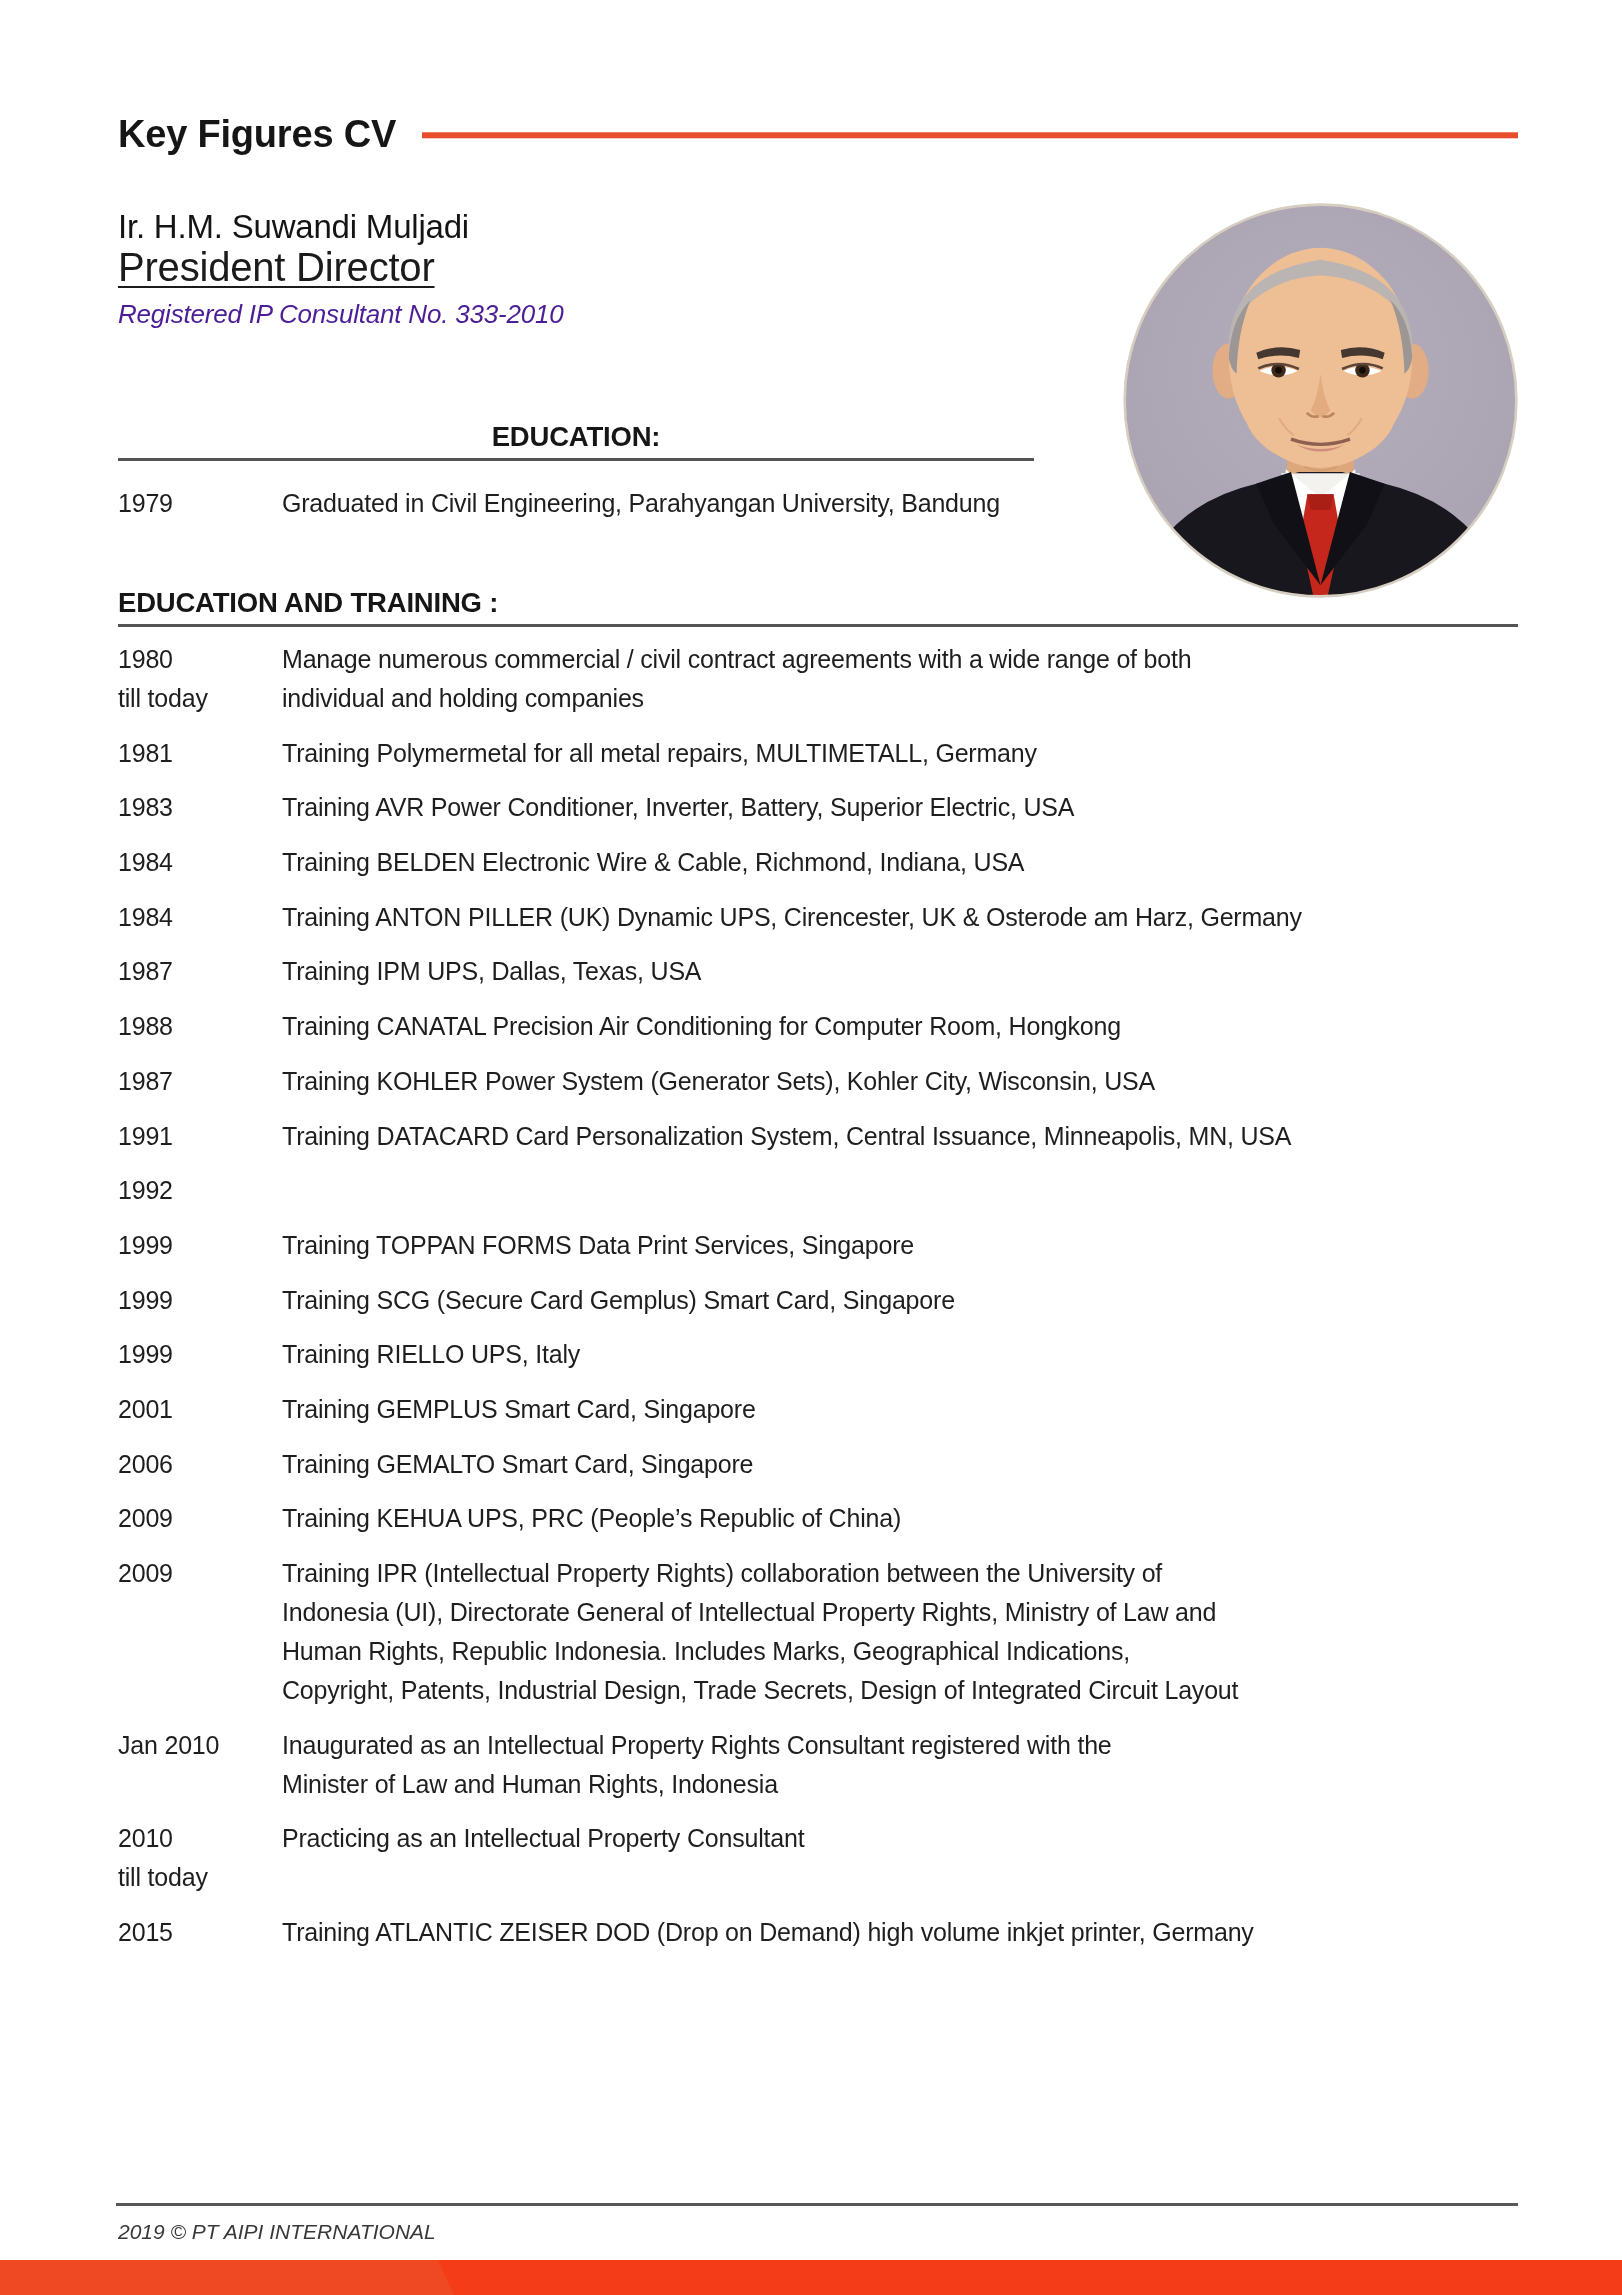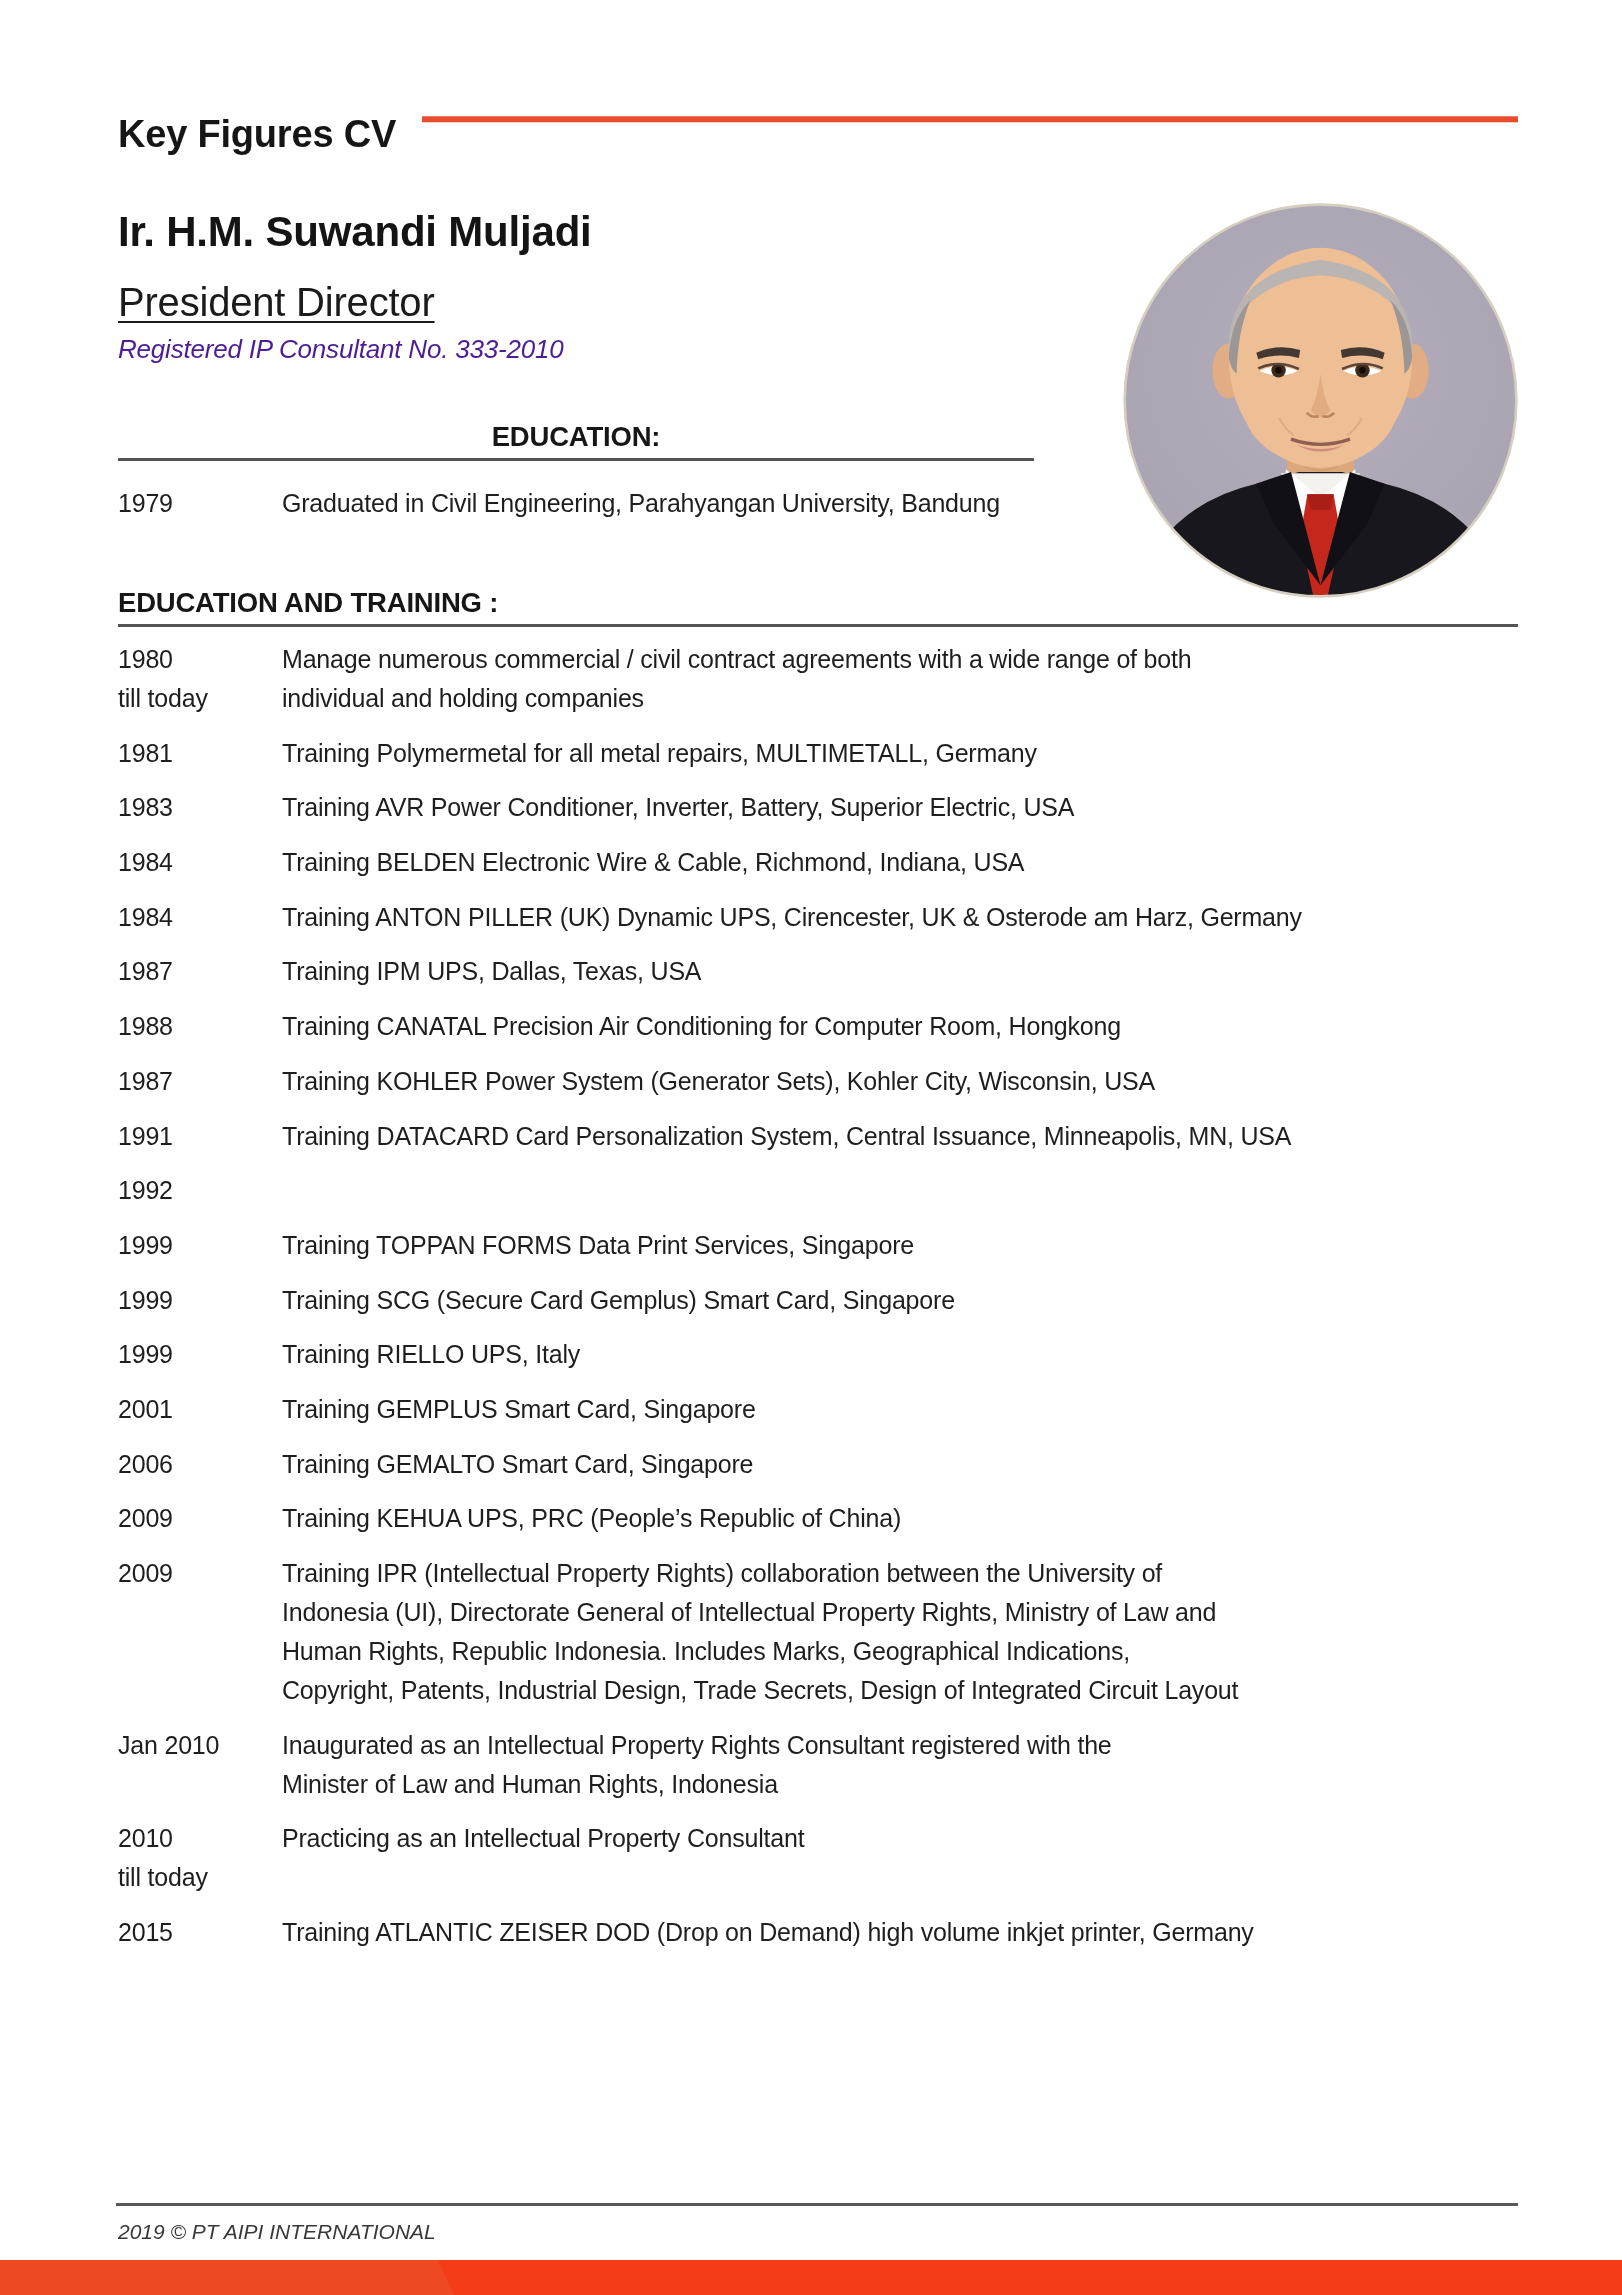--- a/index.html
+++ b/index.html
@@ -14,21 +14,21 @@
     color: #1e1e1e;
     letter-spacing: -0.2px;
   }
 
   
   .title-row {
     position: absolute;
     left: 118px; top: 115px;
     width: 1400px;
     display: flex;
-    align-items: flex-start;
+    align-items: center;
   }
   .doc-title {
     font-size: 38px;
     font-weight: bold;
     color: #161616;
     white-space: nowrap;
     line-height: 1;
   }
   .title-rule {
     flex: 1;
@@ -36,25 +36,25 @@
     margin-left: 26px;
     transform: translateY(1.3px);
   }
 
   
   .profile {
     position: absolute;
     left: 118px; top: 209px;
   }
   .profile-name {
-    font-size: 42px;
-    font-weight: bold;
+    font-size: 33px;
+    font-weight: normal;
     color: #141414;
     line-height: 1.1;
-    margin-bottom: 25px;
+    margin-bottom: 0;
   }
   .profile-position {
     font-size: 40px;
     color: #1b1b1b;
     text-decoration: underline;
     text-decoration-thickness: 2px;
     text-underline-offset: 4.6px;
     line-height: 1.1;
     margin-bottom: 10.5px;
   }

